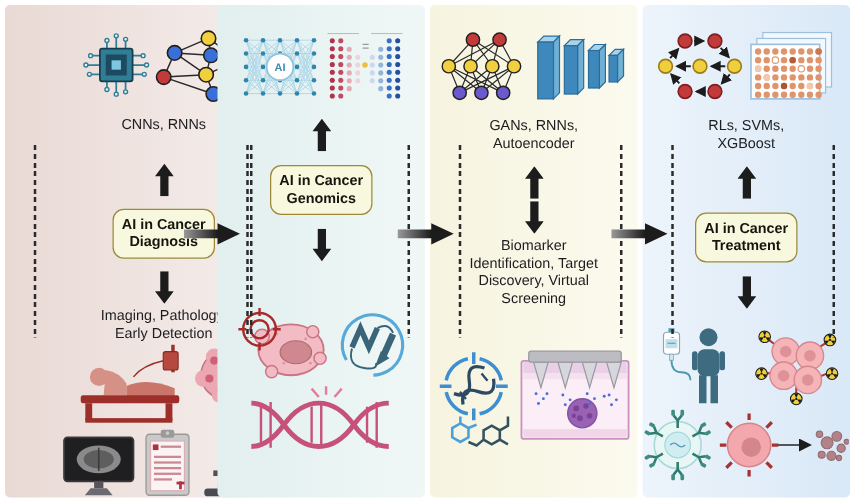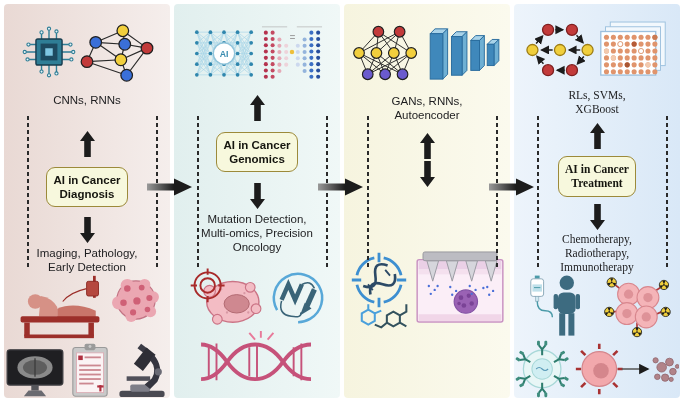--- a/index.html
+++ b/index.html
@@ -1,23 +1,23 @@
 <!DOCTYPE html>
 <html><head>
 <meta charset="utf-8">
 <style>
   html,body{margin:0;padding:0;background:#fff;}
   .fig{position:relative;width:685px;height:403px;background:#fff;
        font-family:"Liberation Sans",sans-serif;overflow:hidden;}
   .panel{position:absolute;top:4px;height:394px;width:166px;border-radius:4px;
          display:flex;flex-direction:column;align-items:center;overflow:hidden;}
-  .p0{left:4px;background:linear-gradient(90deg,#e9d9d4,#f5eeec);}
+  .p0{left:4px;background:linear-gradient(90deg,#e9d9d4,#f5eeec);padding-left:44px;}
   .p1{left:174px;background:linear-gradient(90deg,#e1efee,#f0f8f7);}
   .p2{left:344px;background:linear-gradient(90deg,#f6f4df,#fbfaee);}
-  .p3{left:514px;background:linear-gradient(90deg,#edf4fb,#d9e8f7);font-family:Liberation Serif, serif;}
+  .p3{left:514px;background:linear-gradient(90deg,#edf4fb,#d9e8f7);}
   .icons-top{height:90px;display:flex;align-items:center;justify-content:center;
              gap:3px;padding-top:8px;box-sizing:border-box;}
   .slot-algo{height:38px;display:flex;align-items:flex-start;justify-content:center;}
   .slot-arrow{height:28px;display:flex;align-items:center;justify-content:center;}
   .slot-box{height:60px;display:flex;align-items:center;justify-content:center;z-index:2;}
   .label{font-size:11.5px;line-height:1.22;color:#1d1d1f;text-align:center;
          white-space:pre-line;font-weight:normal;}
   .stage-box{background:#f7f8dd;border:1.6px solid #9c8a3a;border-radius:9px;
              padding:5px 6px;font-size:11.5px;line-height:1.25;font-weight:bold;
              color:#15150f;text-align:center;white-space:pre-line;max-width:138px;}
@@ -283,23 +283,20 @@
       </div>
     <div class="slot-box">
         <div class="stage-box">AI in Cancer
 Genomics</div>
       </div>
     <div class="slot-arrow">
         <svg width="15" height="26">
           <use href="#arrdn"></use>
         </svg>
       </div>
-    <div class="label app">Mutation Detection,
-Multi-omics, Precision
-Oncology</div>
     <div class="icons-bottom">
       <div class="irow">
         <svg viewBox="0 0 80 62" width="78" height="60">
           <ellipse cx="46" cy="35" rx="27" ry="21" fill="#f3bcc4" stroke="#cb7486" stroke-width="1.5"></ellipse>
           <g fill="#f3bcc4" stroke="#cb7486" stroke-width="1.2">
               <circle cx="22" cy="24" r="6"></circle>
               <circle cx="64" cy="20" r="5"></circle>
               <circle cx="70" cy="42" r="5"></circle>
               <circle cx="30" cy="53" r="5"></circle>
             </g>
@@ -378,20 +375,24 @@
     <div class="slot-arrow">
         <svg width="15" height="26">
           <use href="#arrup"></use>
         </svg>
       </div>
     <div class="slot-arrow">
         <svg width="15" height="26">
           <use href="#arrdn"></use>
         </svg>
       </div>
+    <div class="label app">Biomarker
+Identification, Target
+Discovery, Virtual
+Screening</div>
     <div class="icons-bottom">
       <div class="irow" style="align-items:flex-start;">
         <div style="display:flex;flex-direction:column;align-items:flex-start;">
           <svg viewBox="0 0 64 64" width="60" height="60">
             <g stroke="#3d8fd1" stroke-width="3" fill="none">
               <path d="M55.5,37 A24,24 0 0 1 37,55.5 M27,55.5 A24,24 0 0 1 8.5,37 M8.5,27 A24,24 0 0 1 27,8.5 M37,8.5 A24,24 0 0 1 55.5,27"></path>
               <path d="M32,3 V13 M32,51 V61 M3,32 H13 M51,32 H61"></path>
             </g>
             <g transform="rotate(-40 32 32)" stroke="#2c4a66" stroke-width="2.8" fill="none">
               <path d="M15,26 Q23.5,40 32,26 Q40.5,12 49,26"></path>
@@ -509,23 +510,20 @@
       </div>
     <div class="slot-box">
         <div class="stage-box">AI in Cancer
 Treatment</div>
       </div>
     <div class="slot-arrow">
         <svg width="15" height="26">
           <use href="#arrdn"></use>
         </svg>
       </div>
-    <div class="label app">Chemotherapy,
-Radiotherapy,
-Immunotherapy</div>
     <div class="icons-bottom">
       <div class="irow">
         <svg viewBox="0 0 84 80" width="76" height="64">
           <rect x="13" y="2" width="6" height="4" fill="#4a9aa8"></rect>
           <rect x="8" y="6" width="16" height="22" rx="3" fill="#ffffff" stroke="#8aa8b8" stroke-width="1.2"></rect>
           <rect x="10" y="13" width="12" height="9" fill="#bfe0ea"></rect>
           <path d="M12,17 h8" stroke="#4a9aa8" stroke-width="1.2"></path>
           <rect x="14" y="28" width="4" height="6" fill="#cfe8f0" stroke="#8aa8b8" stroke-width="0.8"></rect>
           <path d="M16,34 q0,12 10,12 q9,0 9,8" stroke="#4a9aa8" stroke-width="1.8" fill="none"></path>
           <circle cx="53" cy="11" r="9" fill="#3d6b80"></circle>

